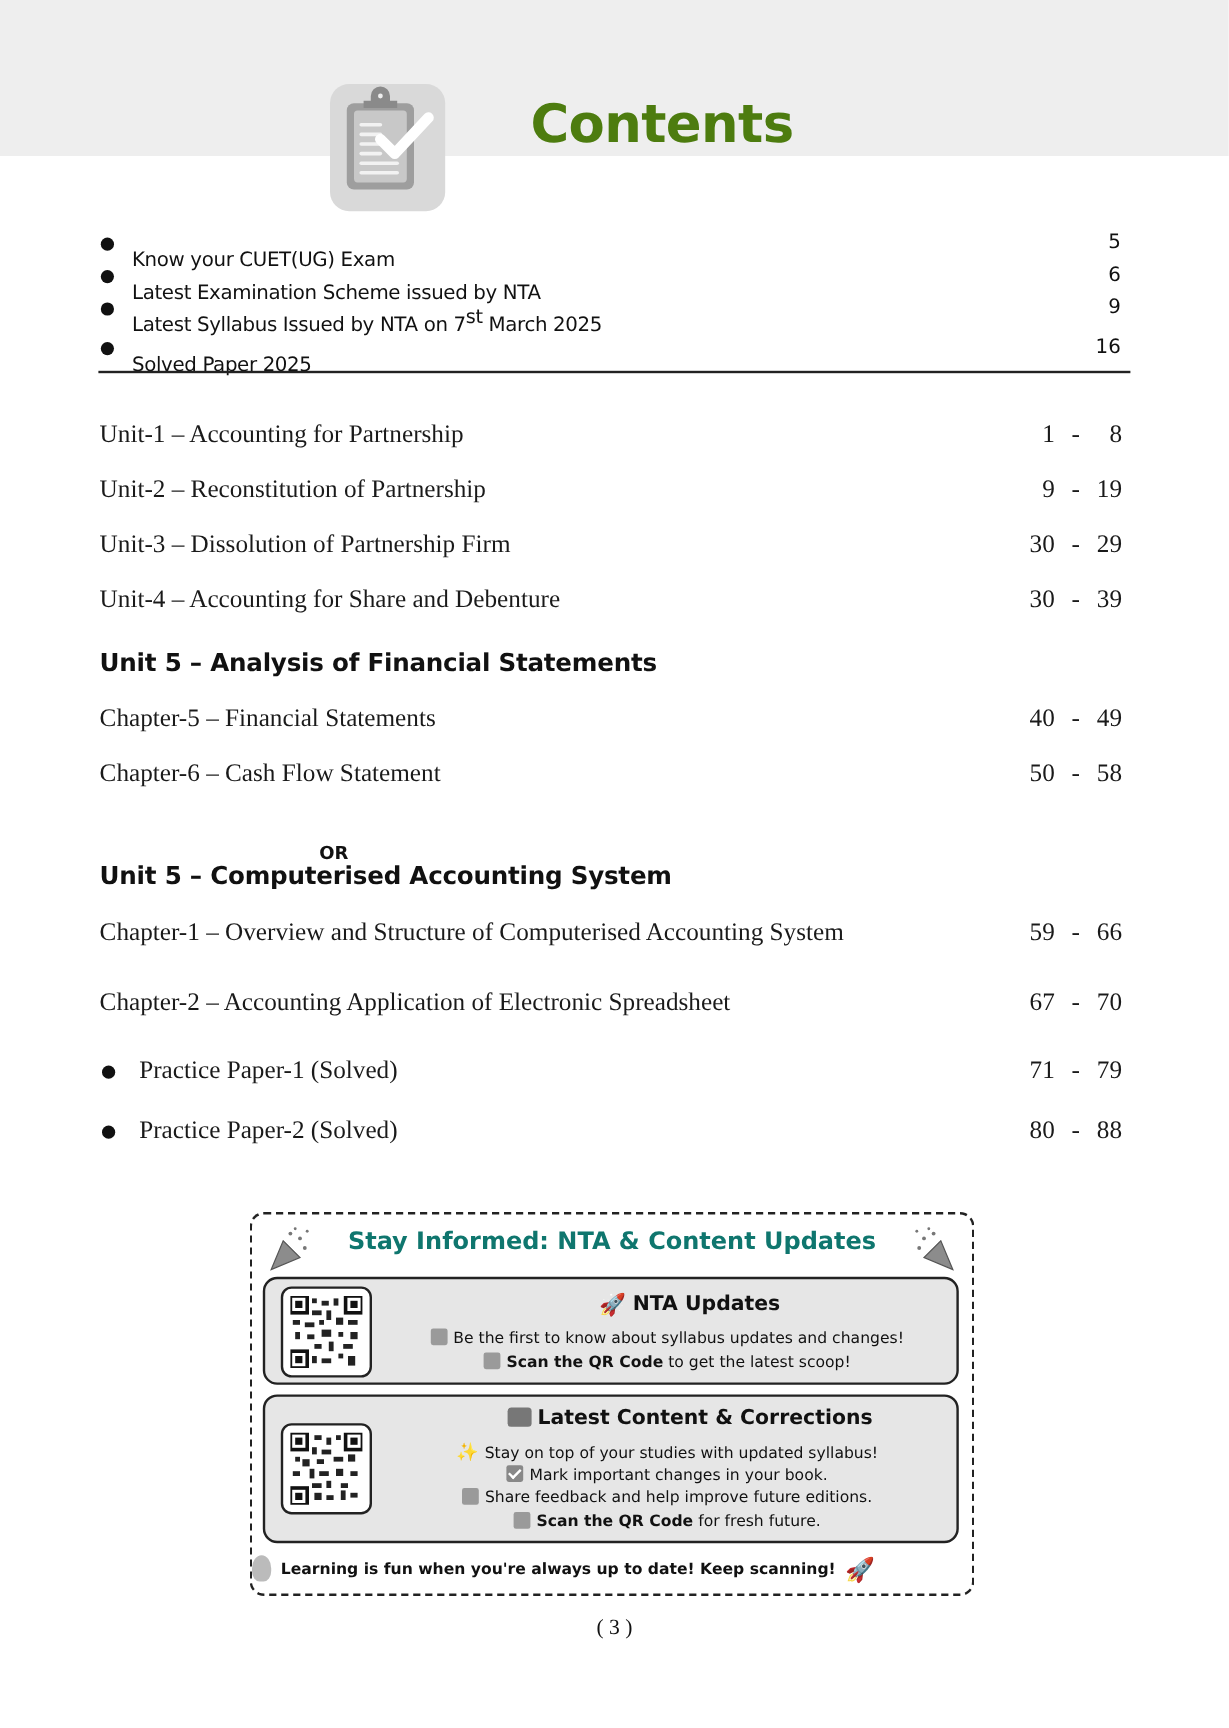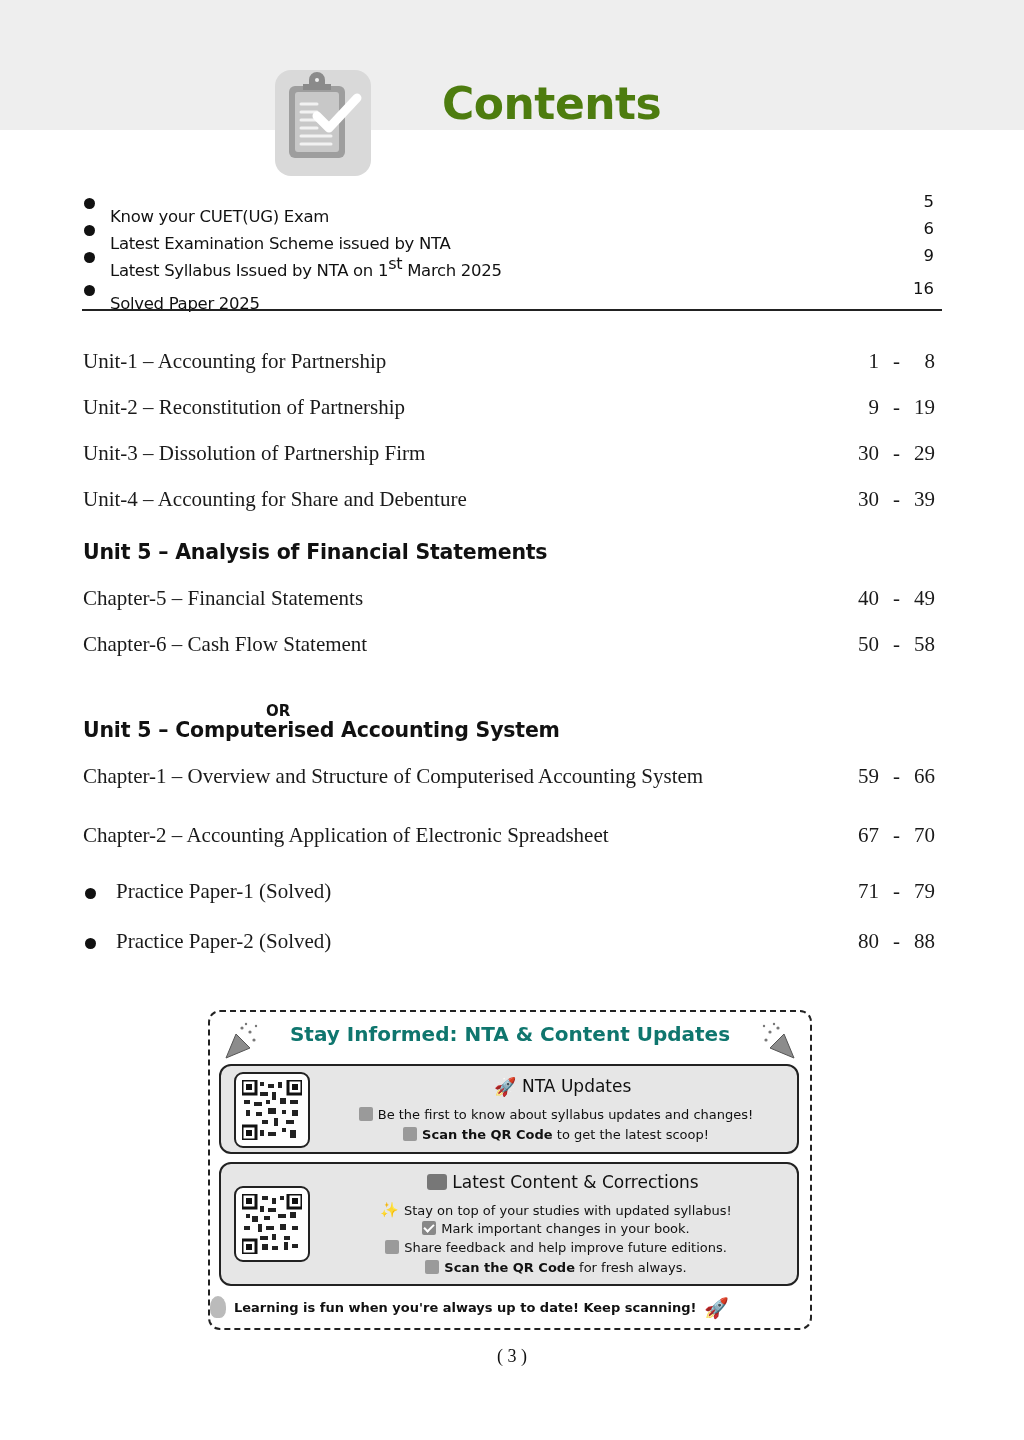--- a/index.html
+++ b/index.html
@@ -37,21 +37,21 @@
   .party-left, .party-right { position:absolute; top:8px; width:42px; height:42px; }
   .party-left { left:10px; }
   .party-right { right:10px; }
   .panel { position:absolute; left:9px; width:580px; background:#e6e6e6; border:2.5px solid #222; border-radius:12px; }
   .panel-nta { top:52px; height:90px; }
   .panel-content { top:150px; height:124px; }
   .qr { position:absolute; left:13px; width:76px; height:76px; background:#fff; border:2px solid #222; border-radius:9px; }
   .panel-nta .qr { top:6px; }
   .panel-content .qr { top:22px; }
   .qr svg { position:absolute; left:6px; top:6px; }
-  .panel-title { position:absolute; left:78px; width:490px; text-align:center; font-weight:normal; font-size:17px; color:#111;padding-left:38px; }
+  .panel-title { position:absolute; left:90px; width:490px; text-align:center; font-weight:bold; font-size:17px; color:#111;padding-left:38px; }
   .panel-line { position:absolute; left:90px; width:490px; text-align:center; font-size:13px; color:#111; white-space:nowrap; }
   .panel-line b { font-weight:bold; }
   .emoji { display:inline-block; width:14px; height:14px; vertical-align:-2px; margin-right:5px; border-radius:2px; background:#9a9a9a; }
   .emoji.check { background:#888; position:relative; }
   .emoji.check::after { content:""; position:absolute; left:4px; top:1px; width:4px; height:8px; border:solid #fff; border-width:0 2px 2px 0; transform:rotate(45deg); }
   .emoji.spark { background:none; color:#999; width:auto; height:auto; font-size:15px; vertical-align:0; }
   .emoji.rocket { background:none; width:auto; height:auto; color:#777; font-size:18px; vertical-align:-1px; }
   .emoji.books { background:#777; border-radius:3px; width:20px; height:16px; }
   .box-footer { position:absolute; left:0; top:284px; width:100%; text-align:left; font-weight:bold; font-size:13px; color:#111; }
   .bulb { display:inline-block; width:16px; height:22px; border-radius:50% 50% 40% 40%; background:#bbb; vertical-align:-6px; margin-right:8px; }
@@ -90,21 +90,21 @@
     <span class="label">Know your CUET(UG) Exam</span>
     <span class="page">5</span>
   </div>
   <div class="intro-row">
     <span class="bullet"></span>
     <span class="label">Latest Examination Scheme issued by NTA</span>
     <span class="page">6</span>
   </div>
   <div class="intro-row">
     <span class="bullet"></span>
-    <span class="label"><span>Latest Syllabus Issued by NTA on 1</span><sup>st</sup><span> March 2025</span></span>
+    <span class="label"><span>Latest Syllabus Issued by NTA on 7</span><sup>st</sup><span> March 2025</span></span>
     <span class="page">9</span>
   </div>
   <div class="intro-row last">
     <span class="bullet"></span>
     <span class="label">Solved Paper 2025</span>
     <span class="page">16</span>
   </div>
 </div>
 
 <div class="rule"></div>
@@ -309,21 +309,21 @@
     <div class="panel-line" style="top:37px">
       <span class="emoji spark">✨</span><span>Stay on top of your studies with updated syllabus!</span>
     </div>
     <div class="panel-line" style="top:57px">
       <span class="emoji check"></span><span>Mark important changes in your book.</span>
     </div>
     <div class="panel-line" style="top:76px">
       <span class="emoji"></span><span>Share feedback and help improve future editions.</span>
     </div>
     <div class="panel-line" style="top:96px">
-      <span class="emoji"></span><b>Scan the QR Code</b><span> for fresh always.</span>
+      <span class="emoji"></span><b>Scan the QR Code</b><span> for fresh future.</span>
     </div>
   </div>
 
   <div class="box-footer">
     <span class="bulb"></span><span>Learning is fun when you're always up to date! Keep scanning!</span><span class="rocket-r">🚀</span>
   </div>
 </div>
 
 <div class="page-number">( 3 )</div>
 

